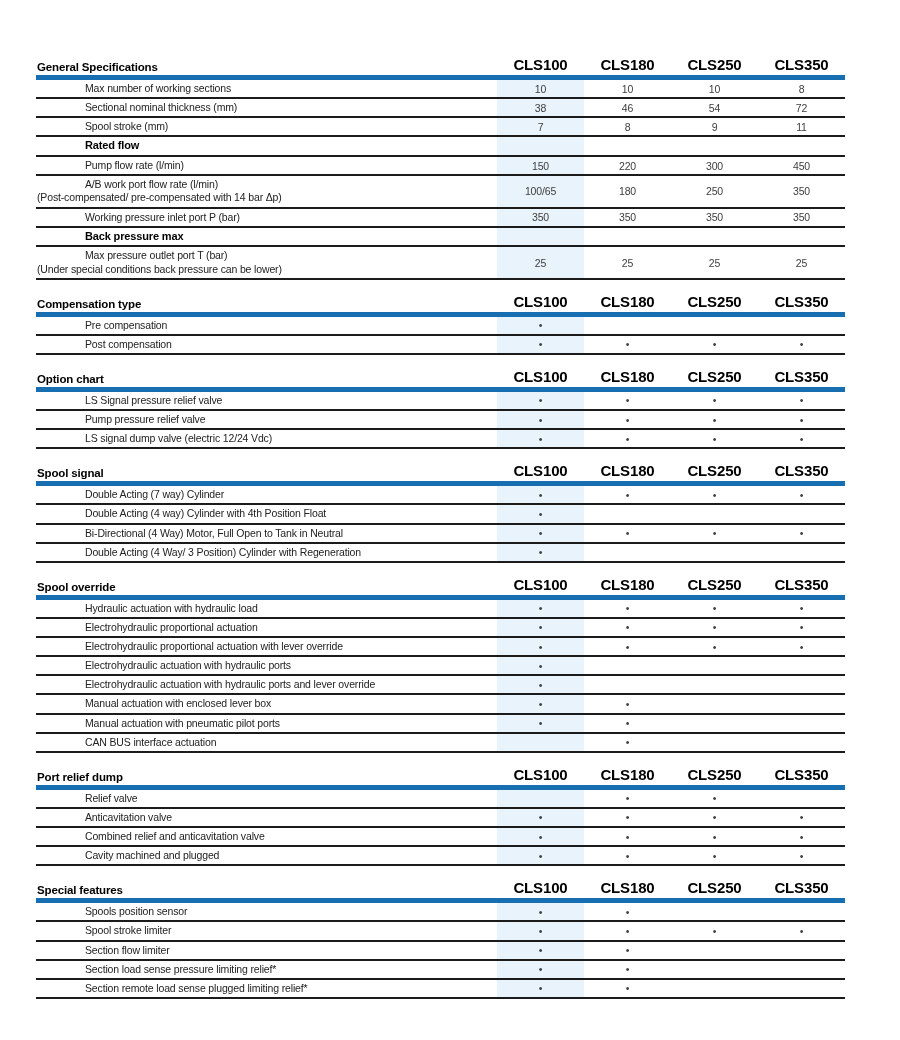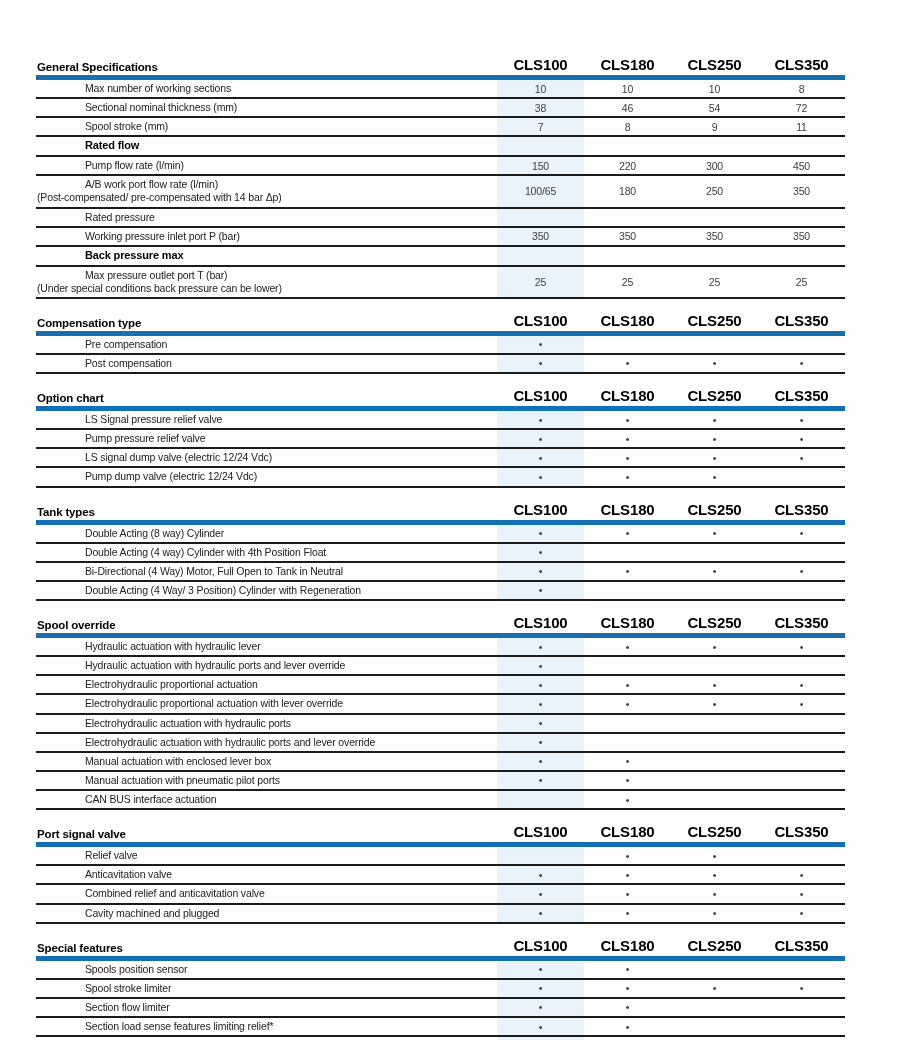--- a/index.html
+++ b/index.html
@@ -106,29 +106,20 @@
               <div class="label">A/B work port flow rate (l/min)</div>
               <div class="label2">(Post-compensated/ pre-compensated with 14 bar Δp)</div>
             </td>
             <td class="val hl">100/65</td>
             <td class="val">180</td>
             <td class="val">250</td>
             <td class="val">350</td>
           </tr>
           <tr class="row">
             <td class="label-cell">
-              <div class="label">Rated pressure</div>
-            </td>
-            <td class="val hl"></td>
-            <td class="val"></td>
-            <td class="val"></td>
-            <td class="val"></td>
-          </tr>
-          <tr class="row">
-            <td class="label-cell">
               <div class="label">Working pressure inlet port P (bar)</div>
             </td>
             <td class="val hl">350</td>
             <td class="val">350</td>
             <td class="val">350</td>
             <td class="val">350</td>
           </tr>
           <tr class="row bold-row">
             <td class="label-cell">
               <div class="label">Back pressure max</div>
@@ -226,52 +217,43 @@
           </tr>
           <tr class="row">
             <td class="label-cell">
               <div class="label">LS signal dump valve (electric 12/24 Vdc)</div>
             </td>
             <td class="val hl">•</td>
             <td class="val">•</td>
             <td class="val">•</td>
             <td class="val">•</td>
           </tr>
-          <tr class="row">
-            <td class="label-cell">
-              <div class="label">Pump dump valve (electric 12/24 Vdc)</div>
-            </td>
-            <td class="val hl">•</td>
-            <td class="val">•</td>
-            <td class="val">•</td>
-            <td class="val"></td>
-          </tr>
-        </tbody>
-      </table>
-      <table class="spec-table">
-        <colgroup>
-          <col class="c-label">
-          <col class="c-val">
-          <col class="c-val">
-          <col class="c-val">
-          <col class="c-val">
-        </colgroup>
-        <thead>
-          <tr class="head-row">
-            <th class="sec-title">Tank types</th>
-            <th class="col-head">CLS100</th>
-            <th class="col-head">CLS180</th>
-            <th class="col-head">CLS250</th>
-            <th class="col-head">CLS350</th>
-          </tr>
-        </thead>
-        <tbody>
-          <tr class="row">
-            <td class="label-cell">
-              <div class="label">Double Acting (8 way) Cylinder</div>
+        </tbody>
+      </table>
+      <table class="spec-table">
+        <colgroup>
+          <col class="c-label">
+          <col class="c-val">
+          <col class="c-val">
+          <col class="c-val">
+          <col class="c-val">
+        </colgroup>
+        <thead>
+          <tr class="head-row">
+            <th class="sec-title">Spool signal</th>
+            <th class="col-head">CLS100</th>
+            <th class="col-head">CLS180</th>
+            <th class="col-head">CLS250</th>
+            <th class="col-head">CLS350</th>
+          </tr>
+        </thead>
+        <tbody>
+          <tr class="row">
+            <td class="label-cell">
+              <div class="label">Double Acting (7 way) Cylinder</div>
             </td>
             <td class="val hl">•</td>
             <td class="val">•</td>
             <td class="val">•</td>
             <td class="val">•</td>
           </tr>
           <tr class="row">
             <td class="label-cell">
               <div class="label">Double Acting (4 way) Cylinder with 4th Position Float</div>
             </td>
@@ -313,35 +295,26 @@
             <th class="sec-title">Spool override</th>
             <th class="col-head">CLS100</th>
             <th class="col-head">CLS180</th>
             <th class="col-head">CLS250</th>
             <th class="col-head">CLS350</th>
           </tr>
         </thead>
         <tbody>
           <tr class="row">
             <td class="label-cell">
-              <div class="label">Hydraulic actuation with hydraulic lever</div>
-            </td>
-            <td class="val hl">•</td>
-            <td class="val">•</td>
-            <td class="val">•</td>
-            <td class="val">•</td>
-          </tr>
-          <tr class="row">
-            <td class="label-cell">
-              <div class="label">Hydraulic actuation with hydraulic ports and lever override</div>
-            </td>
-            <td class="val hl">•</td>
-            <td class="val"></td>
-            <td class="val"></td>
-            <td class="val"></td>
+              <div class="label">Hydraulic actuation with hydraulic load</div>
+            </td>
+            <td class="val hl">•</td>
+            <td class="val">•</td>
+            <td class="val">•</td>
+            <td class="val">•</td>
           </tr>
           <tr class="row">
             <td class="label-cell">
               <div class="label">Electrohydraulic proportional actuation</div>
             </td>
             <td class="val hl">•</td>
             <td class="val">•</td>
             <td class="val">•</td>
             <td class="val">•</td>
           </tr>
@@ -404,21 +377,21 @@
       <table class="spec-table">
         <colgroup>
           <col class="c-label">
           <col class="c-val">
           <col class="c-val">
           <col class="c-val">
           <col class="c-val">
         </colgroup>
         <thead>
           <tr class="head-row">
-            <th class="sec-title">Port signal valve</th>
+            <th class="sec-title">Port relief dump</th>
             <th class="col-head">CLS100</th>
             <th class="col-head">CLS180</th>
             <th class="col-head">CLS250</th>
             <th class="col-head">CLS350</th>
           </tr>
         </thead>
         <tbody>
           <tr class="row">
             <td class="label-cell">
               <div class="label">Relief valve</div>
@@ -497,21 +470,21 @@
             <td class="label-cell">
               <div class="label">Section flow limiter</div>
             </td>
             <td class="val hl">•</td>
             <td class="val">•</td>
             <td class="val"></td>
             <td class="val"></td>
           </tr>
           <tr class="row">
             <td class="label-cell">
-              <div class="label">Section load sense features limiting relief*</div>
+              <div class="label">Section load sense pressure limiting relief*</div>
             </td>
             <td class="val hl">•</td>
             <td class="val">•</td>
             <td class="val"></td>
             <td class="val"></td>
           </tr>
           <tr class="row">
             <td class="label-cell">
               <div class="label">Section remote load sense plugged limiting relief*</div>
             </td>

